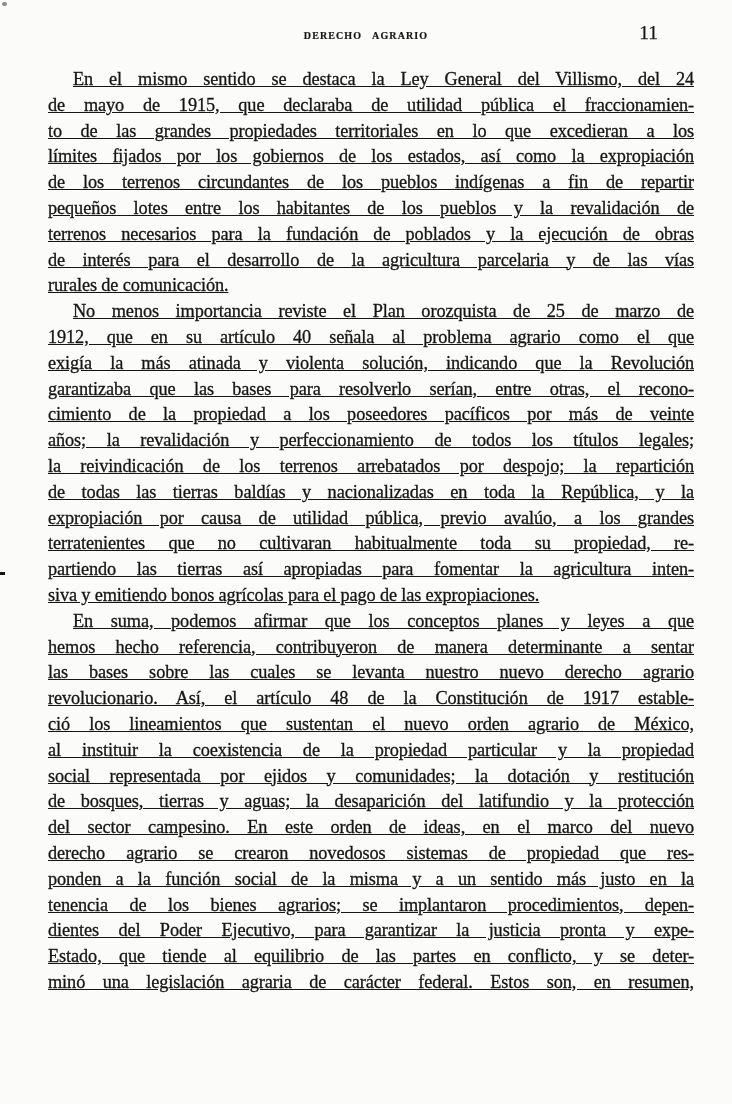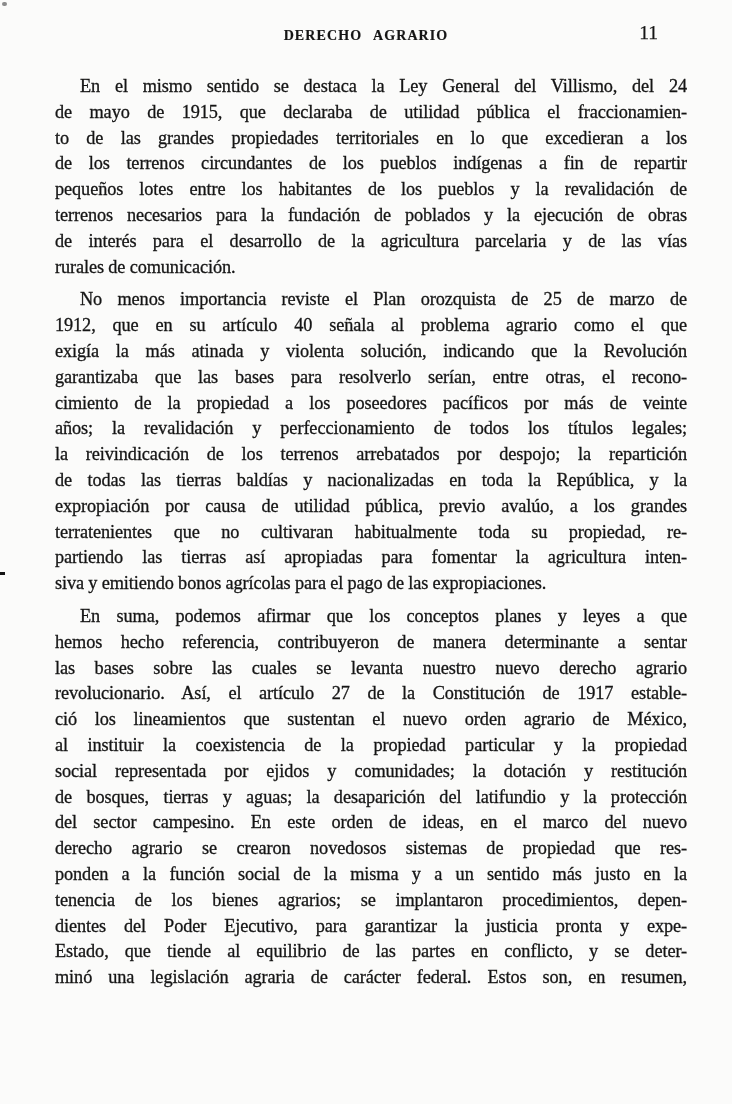--- a/index.html
+++ b/index.html
@@ -25,21 +25,21 @@
     left: 0;
     width: 100%;
     height: 60px;
   }
   .head-title {
     position: absolute;
     top: 27px;
     left: 0;
     width: 100%;
     text-align: center;
-    font-size: 14px;
+    font-size: 10px;
     font-weight: bold;
     letter-spacing: 1.1px;
     word-spacing: 7px;
     line-height: 17px;
     -webkit-text-stroke: 0.2px currentColor;
   }
   .page-num {
     position: absolute;
     top: 23px;
     right: 74px;
@@ -52,22 +52,23 @@
     top: 67px;
     left: 48px;
     width: 646px;
     font-size: 18.3px;
     line-height: 25.8px;
     letter-spacing: -0.1px;
     word-spacing: -0.2px;
     -webkit-text-stroke: 0.3px currentColor;
   }
   .paragraph {
-    margin: 7px;
+    margin: 0;
     padding: 0;
+    text-decoration: underline;
   }
   .line {
     height: 25.8px;
     overflow: hidden;
     text-align: justify;
     text-align-last: justify;
   }
   .line.indent {
     text-indent: 25px;
   }
@@ -101,20 +102,21 @@
   <div class="running-head">
     <div class="head-title">DERECHO AGRARIO</div>
     <div class="page-num">11</div>
   </div>
 
   <div class="text-block">
       <div class="paragraph">
         <div class="line indent">En el mismo sentido se destaca la Ley General del Villismo, del 24</div>
         <div class="line">de mayo de 1915, que declaraba de utilidad pública el fraccionamien-</div>
         <div class="line">to de las grandes propiedades territoriales en lo que excedieran a los</div>
+        <div class="line">límites fijados por los gobiernos de los estados, así como la expropiación</div>
         <div class="line">de los terrenos circundantes de los pueblos indígenas a fin de repartir</div>
         <div class="line">pequeños lotes entre los habitantes de los pueblos y la revalidación de</div>
         <div class="line">terrenos necesarios para la fundación de poblados y la ejecución de obras</div>
         <div class="line">de interés para el desarrollo de la agricultura parcelaria y de las vías</div>
         <div class="line last">rurales de comunicación.</div>
       </div>
       <div class="paragraph">
         <div class="line indent">No menos importancia reviste el Plan orozquista de 25 de marzo de</div>
         <div class="line">1912, que en su artículo 40 señala al problema agrario como el que</div>
         <div class="line">exigía la más atinada y violenta solución, indicando que la Revolución</div>
@@ -125,21 +127,21 @@
         <div class="line">de todas las tierras baldías y nacionalizadas en toda la República, y la</div>
         <div class="line">expropiación por causa de utilidad pública, previo avalúo, a los grandes</div>
         <div class="line">terratenientes que no cultivaran habitualmente toda su propiedad, re-</div>
         <div class="line">partiendo las tierras así apropiadas para fomentar la agricultura inten-</div>
         <div class="line last">siva y emitiendo bonos agrícolas para el pago de las expropiaciones.</div>
       </div>
       <div class="paragraph">
         <div class="line indent">En suma, podemos afirmar que los conceptos planes y leyes a que</div>
         <div class="line">hemos hecho referencia, contribuyeron de manera determinante a sentar</div>
         <div class="line">las bases sobre las cuales se levanta nuestro nuevo derecho agrario</div>
-        <div class="line">revolucionario. Así, el artículo 27 de la Constitución de 1917 estable-</div>
+        <div class="line">revolucionario. Así, el artículo 48 de la Constitución de 1917 estable-</div>
         <div class="line">ció los lineamientos que sustentan el nuevo orden agrario de México,</div>
         <div class="line">al instituir la coexistencia de la propiedad particular y la propiedad</div>
         <div class="line">social representada por ejidos y comunidades; la dotación y restitución</div>
         <div class="line">de bosques, tierras y aguas; la desaparición del latifundio y la protección</div>
         <div class="line">del sector campesino. En este orden de ideas, en el marco del nuevo</div>
         <div class="line">derecho agrario se crearon novedosos sistemas de propiedad que res-</div>
         <div class="line">ponden a la función social de la misma y a un sentido más justo en la</div>
         <div class="line">tenencia de los bienes agrarios; se implantaron procedimientos, depen-</div>
         <div class="line">dientes del Poder Ejecutivo, para garantizar la justicia pronta y expe-</div>
         <div class="line">Estado, que tiende al equilibrio de las partes en conflicto, y se deter-</div>

